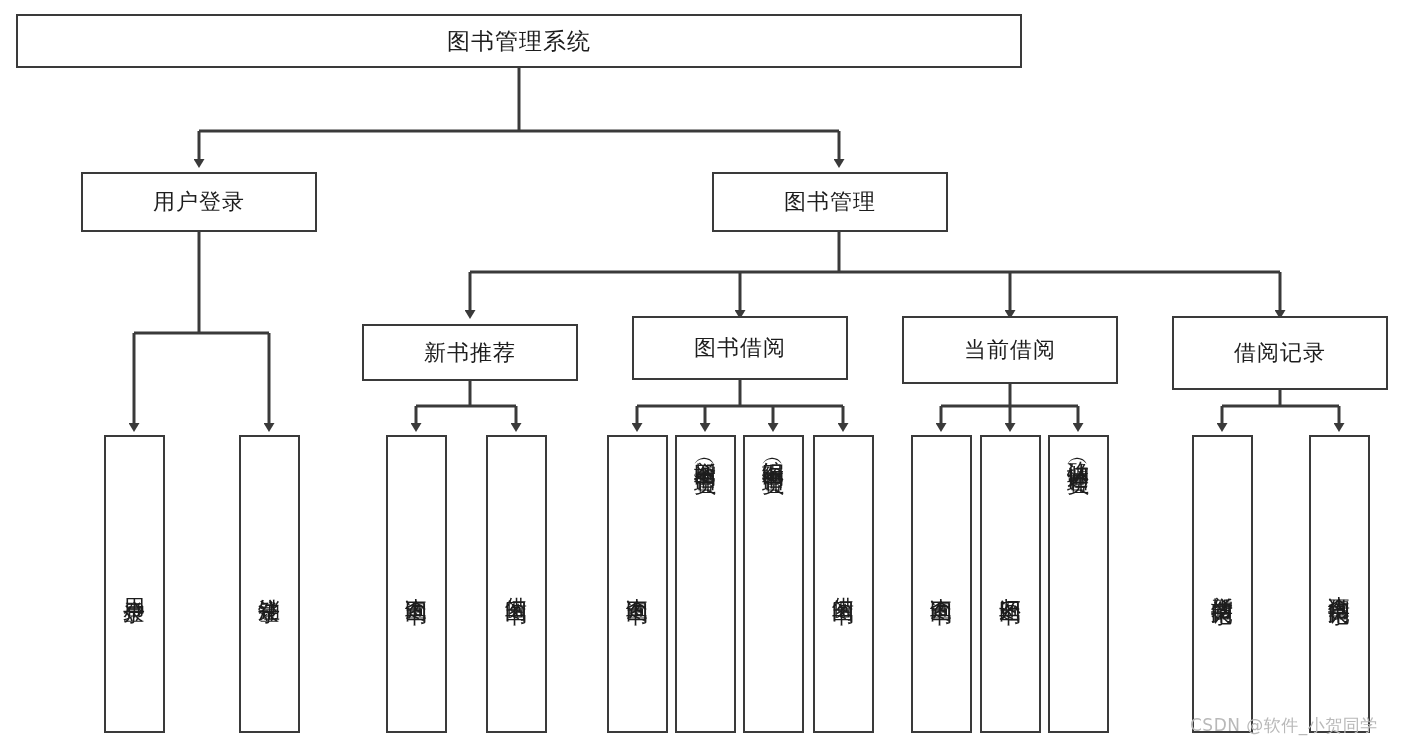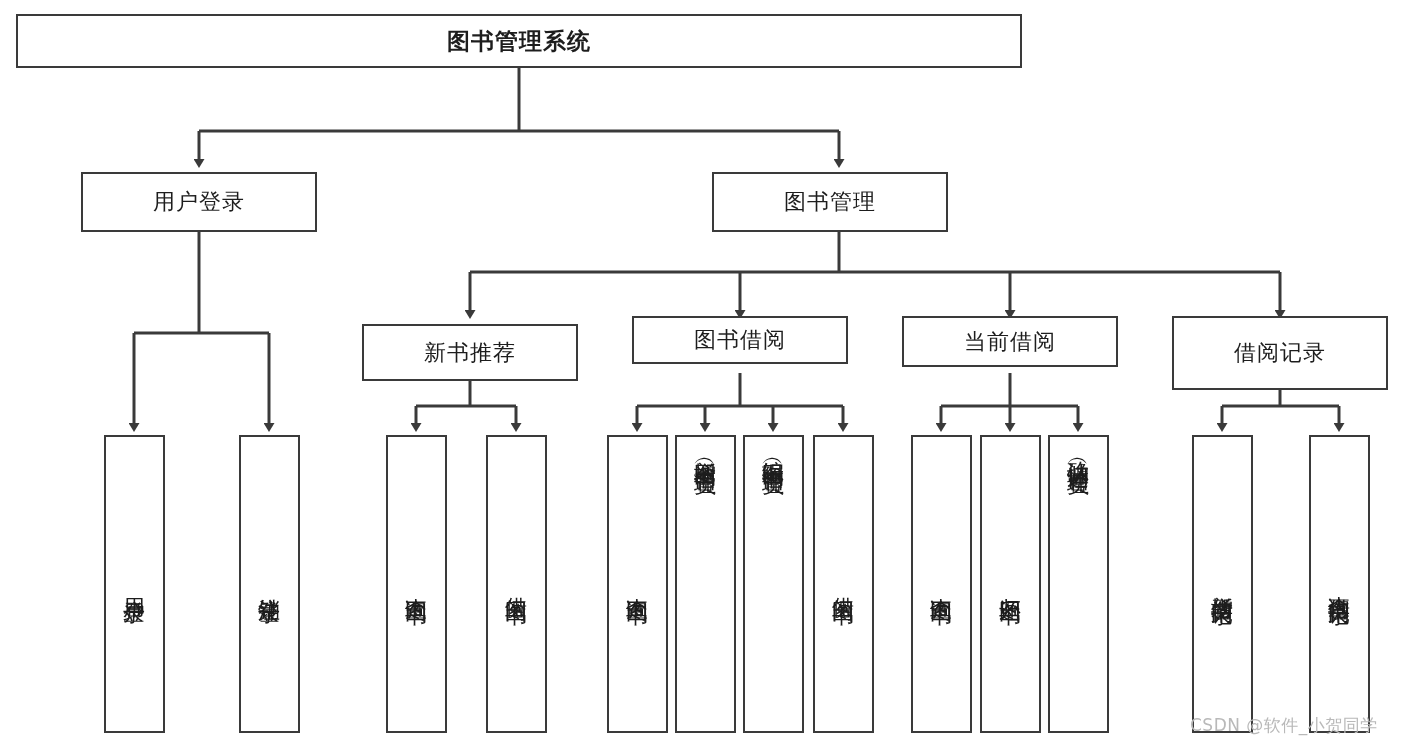--- a/index.html
+++ b/index.html
@@ -42,21 +42,20 @@
     color: #1d1d1d;
   }
   
   .node.horiz .label {
     font-size: 22px;
     letter-spacing: 1px;
     white-space: nowrap;
   }
   .node.root .label {
     font-size: 23px;
-    font-weight: bold;
   }
   
   .node.vert {
     align-items: flex-start;
     justify-content: center;
     padding-top: 6px;
   }
   .node.vert .label {
     writing-mode: vertical-rl;
     text-orientation: upright;
@@ -141,24 +140,24 @@
   <div class="node horiz" style="left:81px; top:172px; width:236px; height:60px;">
     <span class="label">用户登录</span>
   </div>
   <div class="node horiz" style="left:712px; top:172px; width:236px; height:60px;">
     <span class="label">图书管理</span>
   </div>
 
   <div class="node horiz" style="left:362px; top:324px; width:216px; height:57px;">
     <span class="label">新书推荐</span>
   </div>
-  <div class="node horiz" style="left:632px; top:316px; width:216px; height:48px;">
+  <div class="node horiz" style="left:632px; top:316px; width:216px; height:64px;">
     <span class="label">图书借阅</span>
   </div>
-  <div class="node horiz" style="left:902px; top:316px; width:216px; height:51px;">
+  <div class="node horiz" style="left:902px; top:316px; width:216px; height:68px;">
     <span class="label">当前借阅</span>
   </div>
   <div class="node horiz" style="left:1172px; top:316px; width:216px; height:74px;">
     <span class="label">借阅记录</span>
   </div>
 
   <div class="node vert centered" style="left:104px; top:435px; width:61px; height:298px;">
     <span class="label">用户登录</span>
   </div>
   <div class="node vert centered" style="left:239px; top:435px; width:61px; height:298px;">

